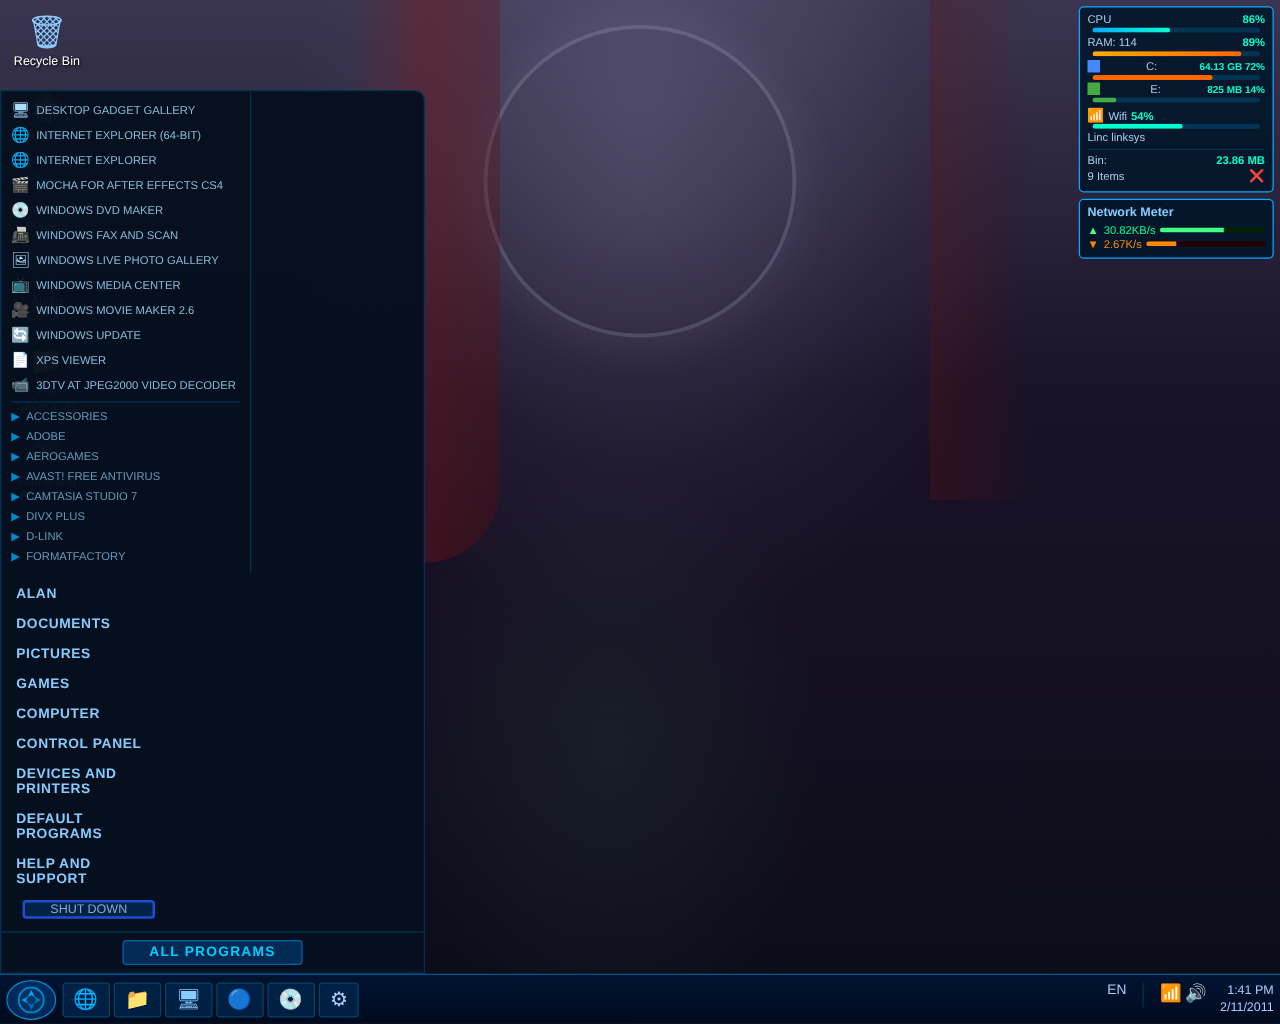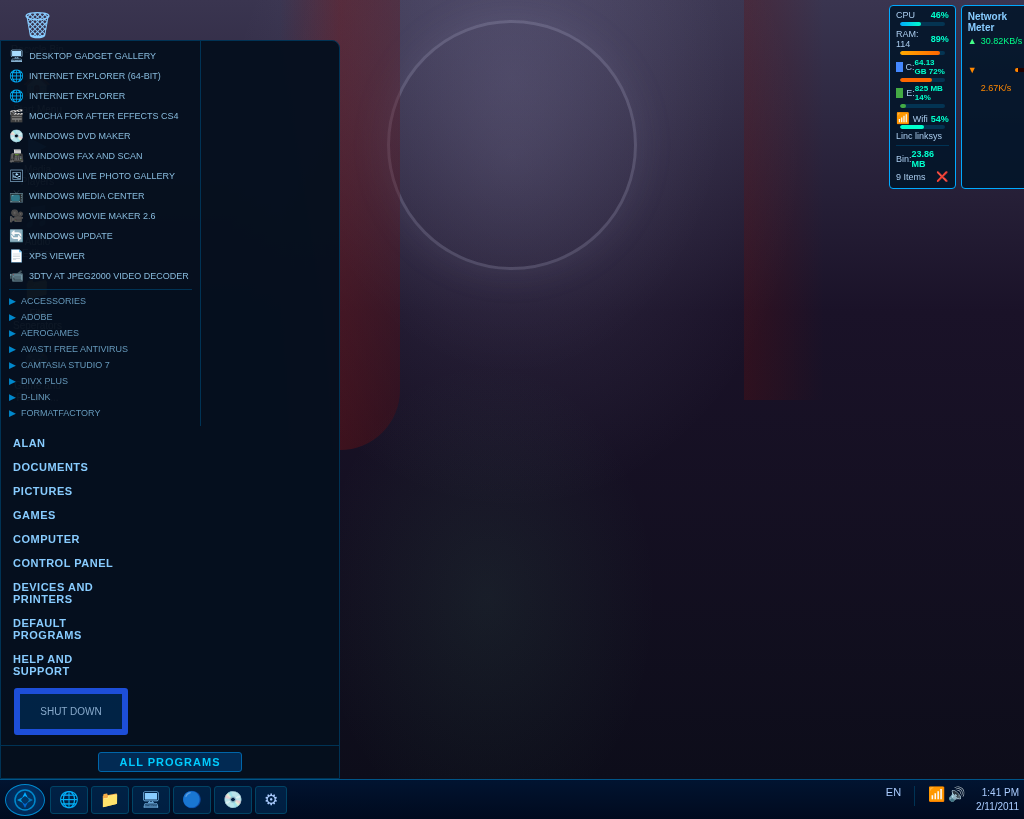--- a/index.html
+++ b/index.html
@@ -131,23 +131,23 @@
     .icon-audio { color: #44ccaa; font-size: 22px; }
     .icon-file { color: #aaaaff; font-size: 22px; }
     .icon-game { color: #ffaa44; font-size: 22px; }
 
     
     .gadgets {
       position: absolute;
       top: 5px;
       right: 5px;
       display: flex;
-      flex-direction: row;
+      flex-direction: column;
       gap: 5px;
-      width: 130px;
+      width: 156px;
     }
 
     .gadget-panel {
       background: rgba(0, 20, 40, 0.85);
       border: 1px solid #00aaff;
       border-radius: 4px;
       padding: 4px 6px;
       color: #00ddff;
       font-size: 10px;
     }
@@ -196,21 +196,21 @@
       background: rgba(0,20,40,0.85);
       border: 1px solid #00aaff;
       border-radius: 4px;
       padding: 5px 6px;
       color: #00ddff;
       font-size: 9px;
     }
     .net-title { color: #88ccff; font-size: 10px; font-weight: bold; margin-bottom: 3px; }
     .net-row { display: flex; align-items: center; gap: 4px; margin: 1px 0; }
     .net-up { color: #00ff88; }
-    .net-down { color: #ff8800; margin-top: 36px; }
+    .net-down { color: #ff8800; }
 
     
     .start-menu {
       position: absolute;
       bottom: 40px;
       left: 0;
       width: 340px;
       background: rgba(5, 15, 30, 0.97);
       border: 1px solid #003355;
       border-radius: 0 8px 0 0;
@@ -271,24 +271,24 @@
       font-size: 11px;
       padding: 3px 20px;
       border-radius: 3px;
       cursor: pointer;
       font-weight: bold;
       letter-spacing: 1px;
     }
 
     .shutdown-btn {
       background: rgba(0,40,80,0.8);
-      border: 6px solid #1d4ed8;
+      border: 2px solid #1d4ed8;
       color: #88aacc;
       font-size: 10px;
-      padding: 12px 20px;
+      padding: 0 20px;
       border-radius: 3px;
       cursor: pointer;
       margin: 5px auto;
       display: block;
     }
 
     
     .taskbar {
       position: absolute;
       bottom: 0;
@@ -432,21 +432,21 @@
       </div>
       <span class="icon-label">Game and Picture ...</span>
     </div>
   </div>
 
   <div class="gadgets">
 
     <div class="gadget-panel">
       <div class="gadget-row">
         <span class="gadget-label">CPU</span>
-        <span class="gadget-value">46%</span>
+        <span class="gadget-value">86%</span>
       </div>
       <div class="progress-bar-container">
         <div class="progress-bar-fill" style="width:46%"></div>
       </div>
 
       <div class="gadget-row" style="margin-top:3px;">
         <span class="gadget-label">RAM: 114</span>
         <span class="gadget-value">89%</span>
       </div>
       <div class="progress-bar-container">

